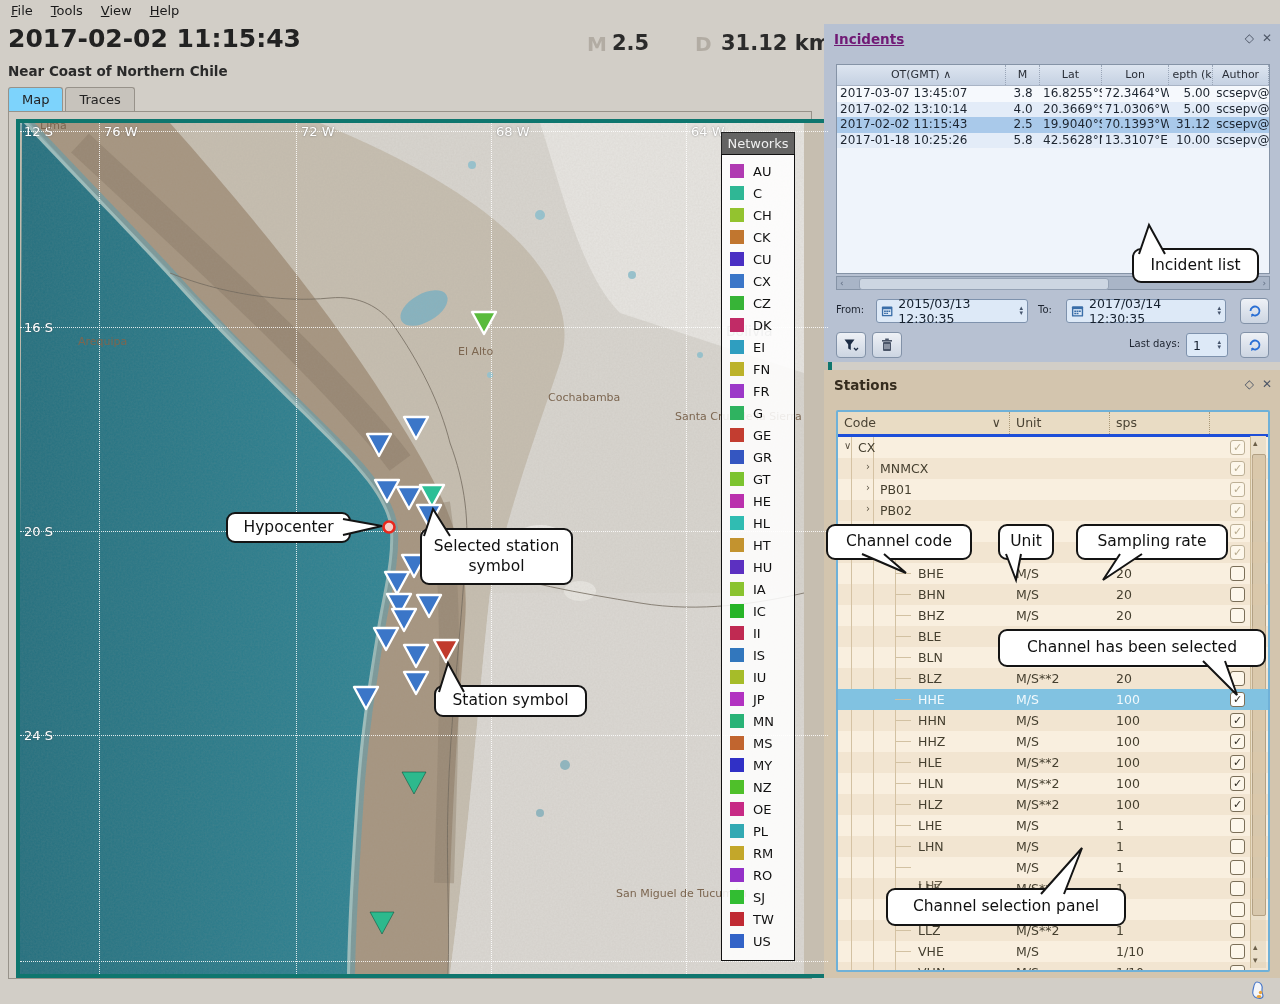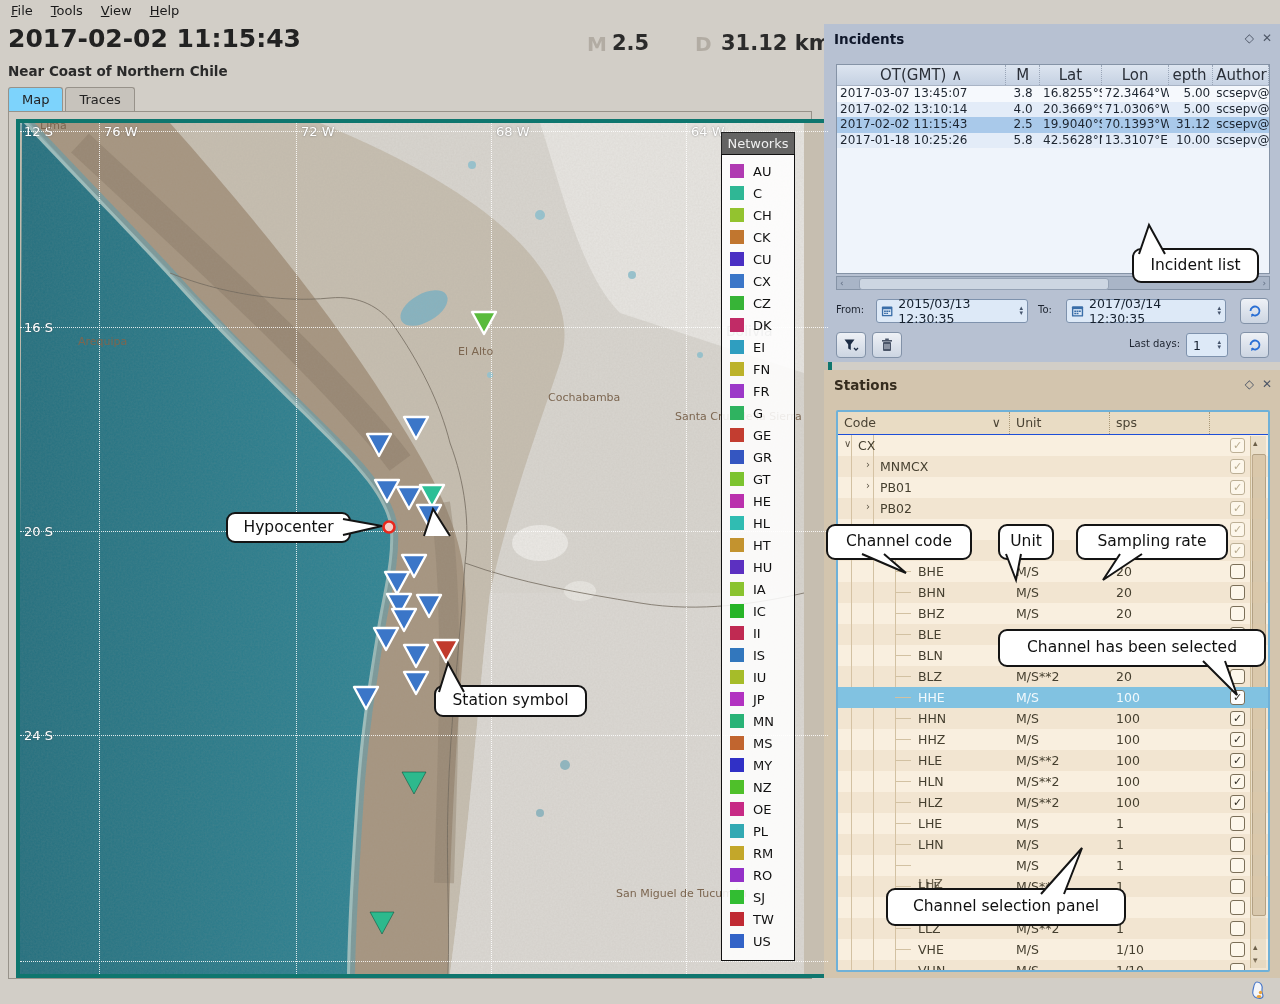--- a/index.html
+++ b/index.html
@@ -38,27 +38,27 @@
   
   .callout{position:absolute;background:#fff;border:2px solid #141414;border-radius:9px;color:#101010;
      font-size:15.5px;display:flex;align-items:center;justify-content:center;text-align:center;
      box-sizing:border-box;z-index:30;line-height:1.25;}
   .pointer-layer{position:absolute;left:0;top:0;pointer-events:none;z-index:31;}
   
   .dock{position:absolute;}
   #incidents-dock{left:824px;top:24px;width:456px;height:338px;background:#b7c1d2;}
   #stations-dock{left:824px;top:370px;width:456px;height:608px;background:#d3c5ae;}
   .dock-title{position:absolute;left:10px;top:7px;font-size:13.5px;font-weight:bold;}
-  #incidents-dock .dock-title{color:#0f172a;}
+  #incidents-dock .dock-title{color:#701a75;text-decoration:underline;}
   #stations-dock .dock-title{color:#352c1e;}
   .dock-btn{position:absolute;top:7px;font-size:12px;color:#4d5666;}
   
   #inc-table{position:absolute;left:12px;top:40px;width:434px;height:210px;background:#eff4fb;border:1px solid #8593a6;box-sizing:border-box;}
   #inc-header{height:20px;display:flex;background:linear-gradient(#dde5f0,#c5d1e2);border-bottom:1px solid #a9b4c5;
-     font-size:15px;color:#2a2f38;}
+     font-size:11px;color:#2a2f38;}
   .hc{box-sizing:border-box;line-height:20px;border-right:1px dotted #9aa6b8;padding:0 3px;overflow:hidden;white-space:nowrap;}
   .inc-row{height:15.5px;display:flex;font-size:12px;line-height:15.5px;color:#1d2530;white-space:nowrap;}
   .inc-row.odd{background:#e3ecf8;}
   .inc-row.even{background:#f6f9fd;}
   .inc-row.sel{background:#a9c9ea;}
   .cc{box-sizing:border-box;padding:0 3px;overflow:hidden;}
   
   #inc-hscroll{position:absolute;left:12px;top:252px;width:434px;height:14px;background:#a9b5c7;border:1px solid #8593a6;box-sizing:border-box;}
   #inc-hthumb{position:absolute;left:22px;top:1px;width:248px;height:10px;background:#cdd6e2;border:1px solid #95a2b5;border-radius:3px;}
   .scroll-arrow{position:absolute;top:0;font-size:9px;color:#5d6b80;line-height:12px;}
@@ -67,21 +67,21 @@
   .date-edit{position:absolute;height:24px;background:#dde9f7;border:1px solid #7e92ad;border-radius:3px;
      display:flex;align-items:center;font-size:12.5px;color:#15202e;padding:0 4px;box-sizing:border-box;}
   .spin{display:flex;flex-direction:column;font-size:7px;color:#44536b;line-height:5px;margin-left:5px;}
   .btn{position:absolute;background:linear-gradient(#eef1f6,#ccd5e2);border:1px solid #8292a8;border-radius:4px;
      display:flex;align-items:center;justify-content:center;box-sizing:border-box;}
   .spinbox{position:absolute;height:24px;background:#dde9f7;border:1px solid #7e92ad;border-radius:3px;
      font-size:12.5px;color:#15202e;display:flex;align-items:center;padding:0 6px;box-sizing:border-box;}
   
   #tree{position:absolute;left:12px;top:40px;width:434px;height:562px;background:#f9efdf;border:2px solid #6fb1d8;
      border-radius:2px;box-sizing:border-box;overflow:hidden;}
-  #tree-header{height:22px;background:#e9dcc4;border-bottom:1px solid #1d4ed8;display:flex;font-size:12.5px;color:#4a4334;}
+  #tree-header{height:22px;background:#e9dcc4;border-bottom:3px solid #1d4ed8;display:flex;font-size:12.5px;color:#4a4334;}
   .th{box-sizing:border-box;line-height:22px;padding-left:6px;border-right:1px dotted #a99877;overflow:hidden;}
   #tree-body{position:relative;height:538px;}
   .gl{position:absolute;top:0;bottom:0;width:0;border-left:1px solid #d2c1a2;z-index:1;}
   .trow{height:21px;position:relative;font-size:12.5px;color:#453f2f;z-index:2;}
   .trow.alt{background:rgba(222,201,168,.25);}
   .trow.sel{background:#81c2e1;color:#f2f9fc;}
   .trow .exp{position:absolute;top:3px;font-size:10px;color:#5a5242;}
   .trow .tcode{position:absolute;top:3px;}
   .trow .tunit{position:absolute;left:178px;top:3px;}
   .trow .tsps{position:absolute;left:278px;top:3px;}
@@ -352,20 +352,23 @@
           <div class="legend-row">
             <span class="legend-swatch" style="background: rgb(50, 99, 199);"></span>
             <span class="legend-code">US</span>
           </div>
         </div>
   </div>
 
   <div class="callout" style="left:206px;top:389px;width:125px;height:31px;">
     <span>Hypocenter</span>
       </div>
+  <div class="callout" style="left:400px;top:405px;width:153px;height:57px;">
+    <span>Selected station symbol</span>
+      </div>
   <div class="callout" style="left:414px;top:562px;width:153px;height:32px;">
     <span>Station symbol</span>
       </div>
   <svg class="pointer-layer" width="784" height="851">
     <path d="M 323,396 L 362,403 L 323,412" fill="#fff" stroke="#141414" stroke-width="2"></path>
     <path d="M 404,413 L 413,386 L 430,413" fill="#fff" stroke="#141414" stroke-width="2"></path>
     <path d="M 419,569 L 428,540 L 444,569" fill="#fff" stroke="#141414" stroke-width="2"></path>
   </svg>
  </div>
 </div>

